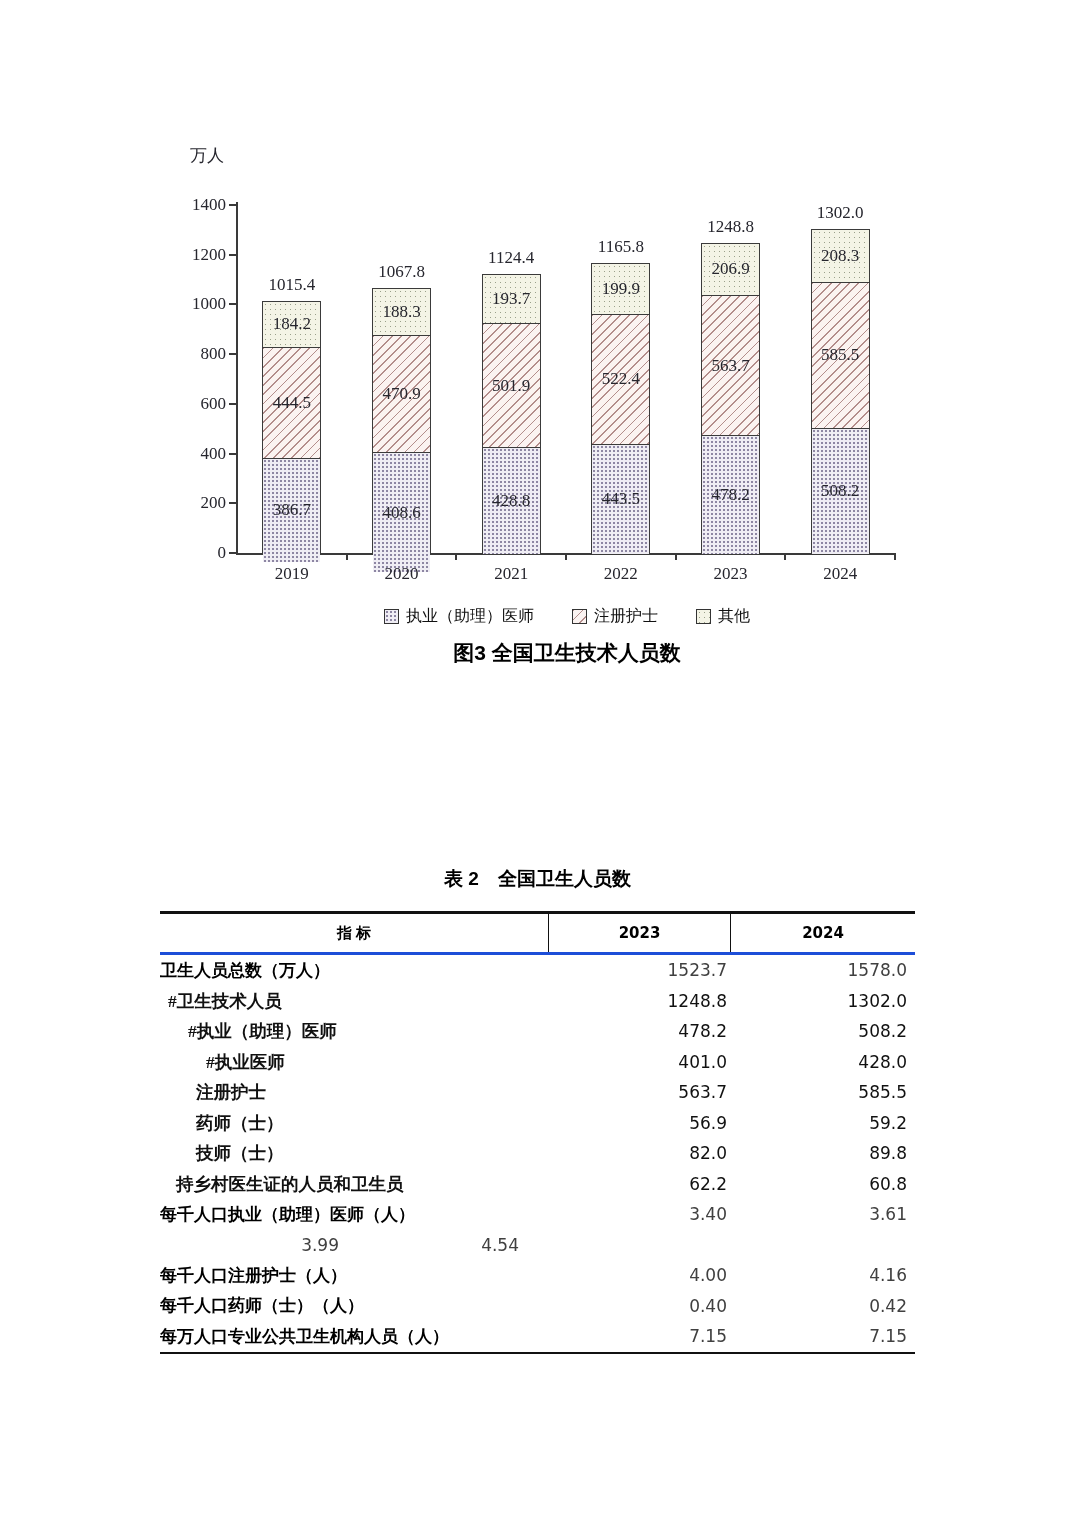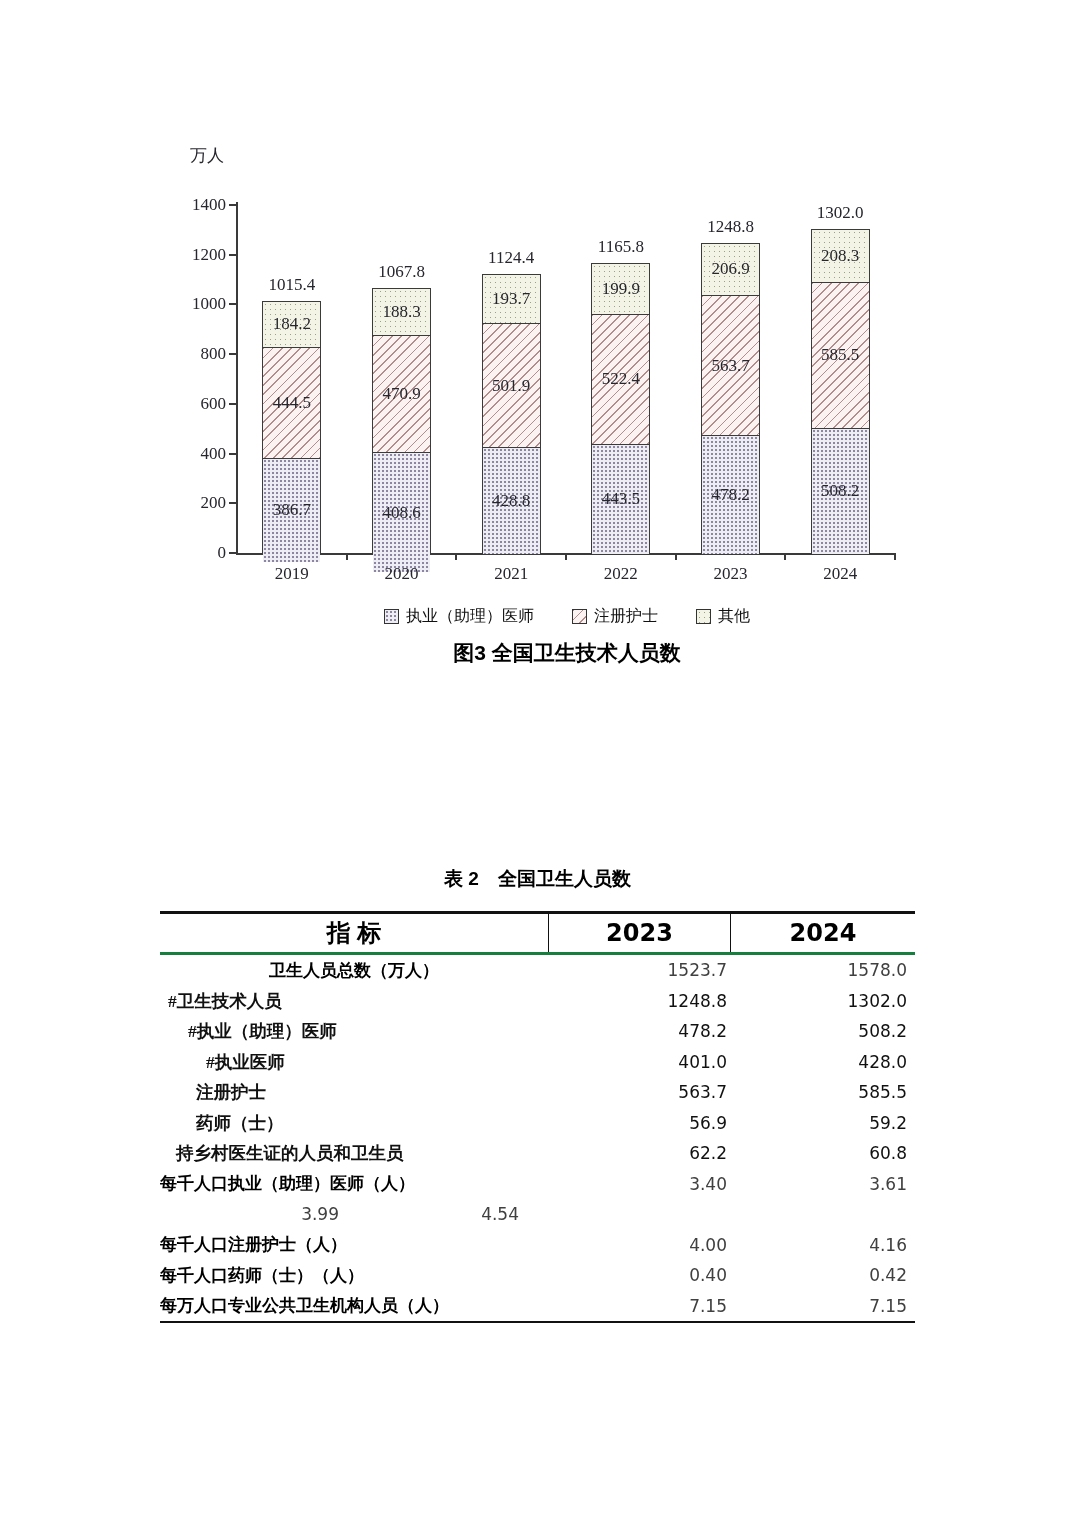--- a/index.html
+++ b/index.html
@@ -32,21 +32,21 @@
   .pat-other{background-color:#f4f4e6;background-image:radial-gradient(circle,#9aa08a 0.9px,rgba(0,0,0,0) 1px);background-size:5px 5px;}
   #legend{left:237px;top:606px;width:660px;display:flex;justify-content:center;align-items:center;gap:38px;}
   .legend-item{display:flex;align-items:center;gap:7px;}
   .legend-swatch{width:13px;height:13px;border:1px solid #333;flex:0 0 auto;}
   .legend-label{font-size:16px;color:#111;white-space:nowrap;}
   #chart-title{left:237px;top:639px;width:660px;text-align:center;font-size:21px;font-weight:bold;color:#000;}
 
   
   #table-title{left:160px;top:866px;width:755px;text-align:center;font-size:19px;font-weight:bold;color:#000;}
   #table{left:160px;top:911px;width:755px;border-top:3px solid #111;border-bottom:2px solid #111;}
-  #thead{display:flex;height:38px;border-bottom:3px solid #15803d;font-weight:bold;font-size:24px;color:#000;}
+  #thead{display:flex;height:38px;border-bottom:3px solid #1d4ed8;font-weight:bold;font-size:15px;color:#000;}
   .th{box-sizing:border-box;display:flex;align-items:center;justify-content:center;}
   .th-ind{width:388px;}
   .th-y1{width:182px;border-left:1.5px solid #111;font-family:"DejaVu Sans",sans-serif;}
   .th-y2{width:185px;border-left:1.5px solid #111;font-family:"DejaVu Sans",sans-serif;}
   .trow{display:flex;height:30.5px;align-items:center;color:#111;}
   .td-label{box-sizing:border-box;width:388px;font-size:17.5px;white-space:nowrap;overflow:hidden;
             font-family:"Liberation Serif","DejaVu Serif",serif;font-weight:bold;}
   .td-v1{box-sizing:border-box;width:182px;text-align:right;padding-right:3px;
          font-size:17px;font-family:"DejaVu Sans",sans-serif;}
   .td-v2{box-sizing:border-box;width:185px;text-align:right;padding-right:8px;
@@ -183,21 +183,21 @@
 
   <div id="table-title" class="abs">表 2　全国卫生人员数</div>
   <div id="table" class="abs">
     <div id="thead">
       <div class="th th-ind">指 标</div>
       <div class="th th-y1">2023</div>
       <div class="th th-y2">2024</div>
     </div>
     <div id="tbody">
         <div class="trow bold">
-          <div class="td-label" style="padding-left: 0px; text-align: center;">卫生人员总数（万人）</div>
+          <div class="td-label" style="padding-left: 0px;">卫生人员总数（万人）</div>
           <div class="td-v1">1523.7</div>
           <div class="td-v2">1578.0</div>
         </div>
         <div class="trow">
           <div class="td-label" style="padding-left: 8px;">#卫生技术人员</div>
           <div class="td-v1">1248.8</div>
           <div class="td-v2">1302.0</div>
         </div>
         <div class="trow">
           <div class="td-label" style="padding-left: 28px;">#执业（助理）医师</div>
@@ -213,20 +213,25 @@
           <div class="td-label" style="padding-left: 36px;">注册护士</div>
           <div class="td-v1">563.7</div>
           <div class="td-v2">585.5</div>
         </div>
         <div class="trow">
           <div class="td-label" style="padding-left: 36px;">药师（士）</div>
           <div class="td-v1">56.9</div>
           <div class="td-v2">59.2</div>
         </div>
         <div class="trow">
+          <div class="td-label" style="padding-left: 36px;">技师（士）</div>
+          <div class="td-v1">82.0</div>
+          <div class="td-v2">89.8</div>
+        </div>
+        <div class="trow">
           <div class="td-label" style="padding-left: 16px;">持乡村医生证的人员和卫生员</div>
           <div class="td-v1">62.2</div>
           <div class="td-v2">60.8</div>
         </div>
         <div class="trow bold">
           <div class="td-label" style="padding-left: 0px;">每千人口执业（助理）医师（人）</div>
           <div class="td-v1">3.40</div>
           <div class="td-v2">3.61</div>
         </div>
         <div class="trow bold">

